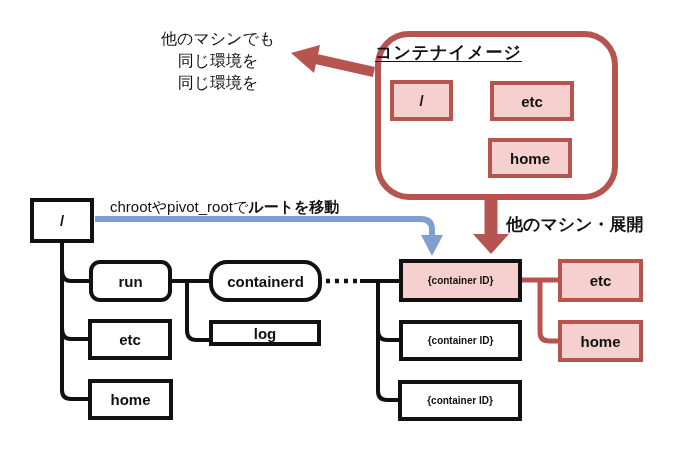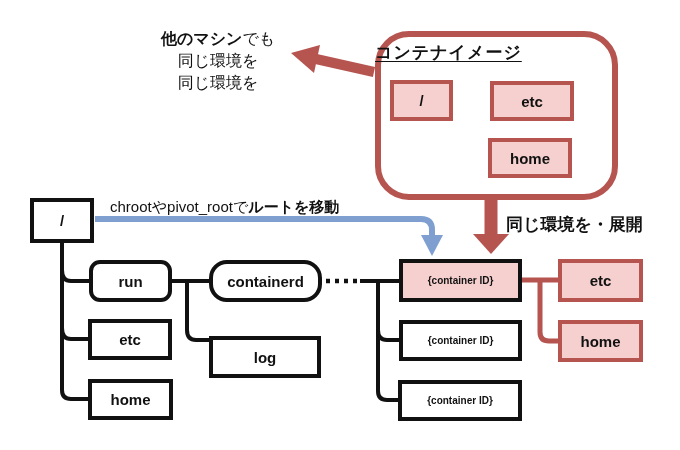--- a/index.html
+++ b/index.html
@@ -41,21 +41,21 @@
   .img-title{
     position:absolute;left:375px;top:41px;width:243px;text-align:left;
     font-weight:700;font-size:17px;letter-spacing:1px;
     text-decoration:underline;text-underline-offset:3px;
   }
   
   .note{
     position:absolute;left:138px;top:28px;width:160px;text-align:center;
     font-size:16px;line-height:22px;
   }
-  .note b{font-weight:700;}
+  .note b{font-weight:400;}
   .chroot-label{
     position:absolute;left:110px;top:198px;font-size:15px;white-space:nowrap;
   }
   .chroot-label b{font-weight:700;}
   .download-label{
     position:absolute;left:506px;top:213px;font-size:17px;font-weight:700;white-space:nowrap;
   }
 </style>
 </head>
 <body>
@@ -114,28 +114,28 @@
   <div class="note">
     <div><b>他のマシン</b><span>でも</span></div>
     <div>同じ環境を</div>
     <div>同じ環境を</div>
   </div>
 
   <div class="chroot-label">
     <span>chrootやpivot_rootで</span><b>ルートを移動</b>
   </div>
 
-  <div class="download-label">同じ環境を・展開</div>
+  <div class="download-label">他のマシン・展開</div>
 
   <div class="box" style="left:30px;top:198px;width:64px;height:45px;">/</div>
   <div class="box" style="left:89px;top:260px;width:83px;height:42px;border-radius:11px;">run</div>
   <div class="box" style="left:88px;top:319px;width:84px;height:41px;">etc</div>
   <div class="box" style="left:88px;top:379px;width:85px;height:41px;">home</div>
   <div class="box" style="left:209px;top:260px;width:113px;height:42px;border-radius:18px;">containerd</div>
-  <div class="box" style="left:209px;top:336px;width:112px;height:42px;">log</div>
+  <div class="box" style="left:209px;top:320px;width:112px;height:26px;">log</div>
 
   <div class="box pink cid" style="left:399px;top:259px;width:123px;height:43px;">{container ID}</div>
   <div class="box cid" style="left:399px;top:320px;width:123px;height:41px;">{container ID}</div>
   <div class="box cid" style="left:398px;top:380px;width:124px;height:41px;">{container ID}</div>
 
   <div class="box pink redb" style="left:558px;top:259px;width:85px;height:43px;">etc</div>
   <div class="box pink redb" style="left:558px;top:320px;width:85px;height:42px;">home</div>
 
 </div>
 

